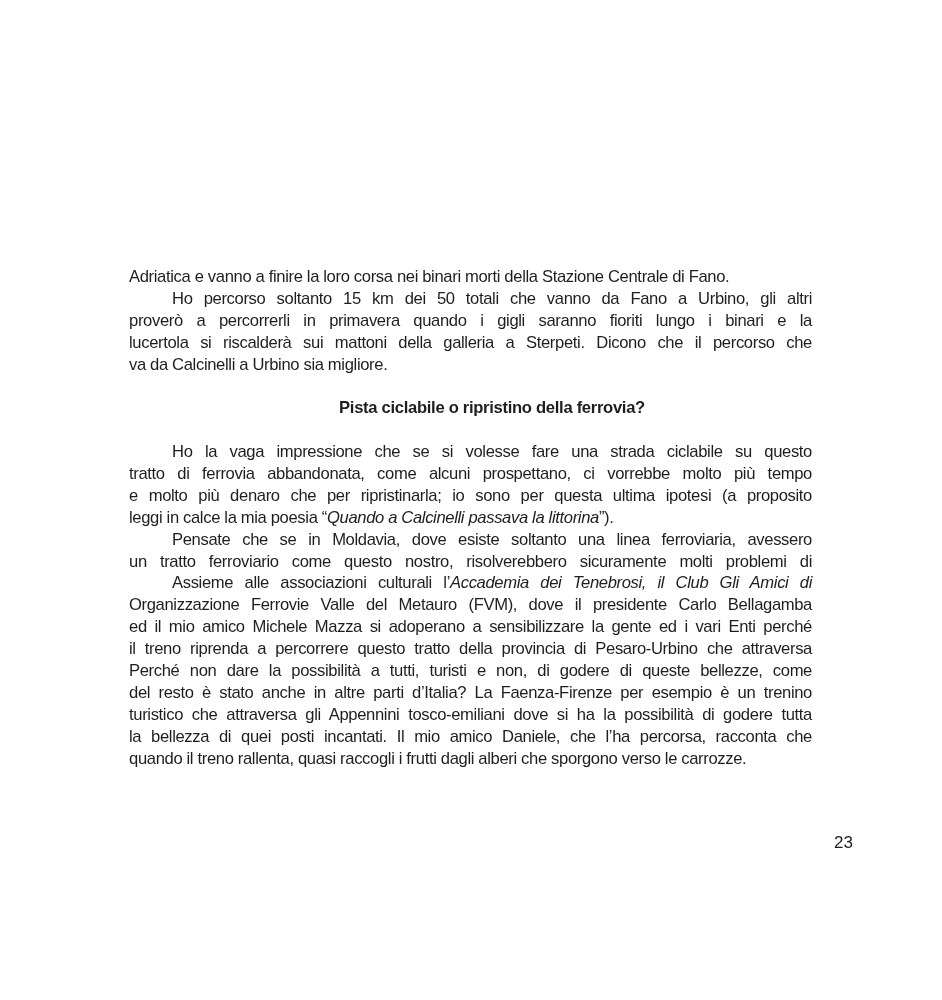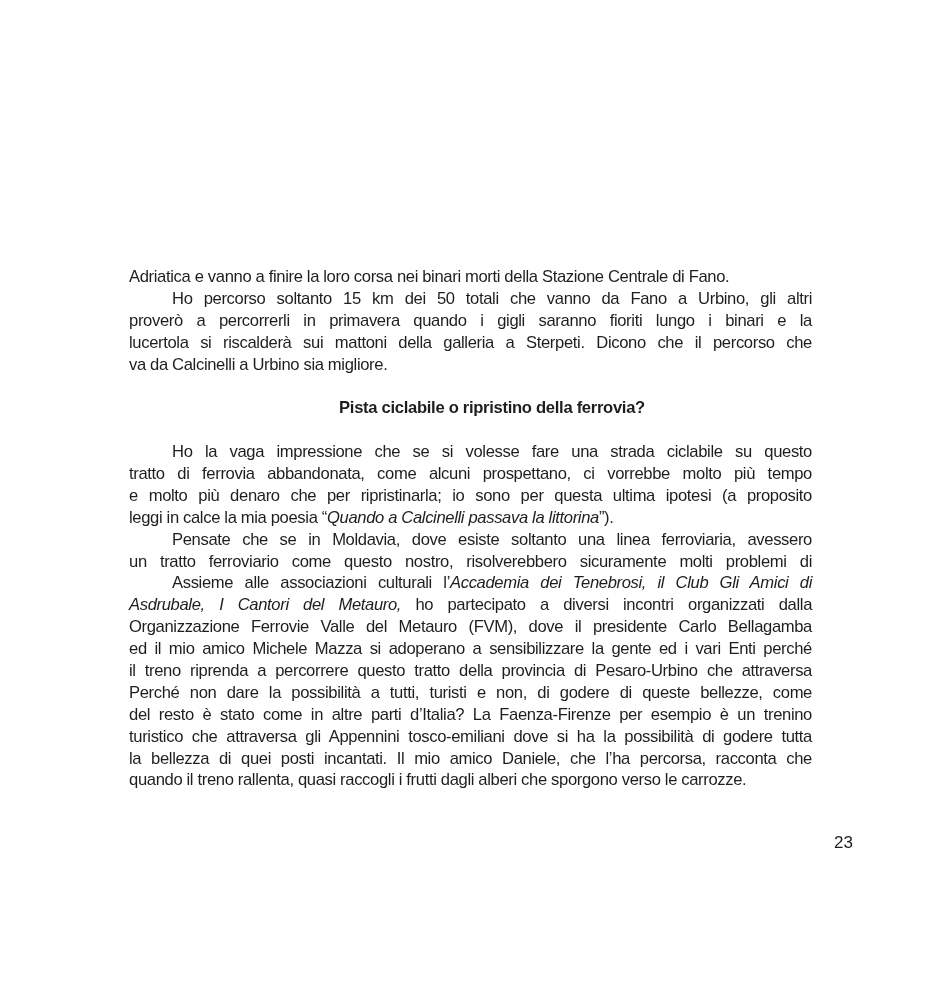--- a/index.html
+++ b/index.html
@@ -88,26 +88,25 @@
 
     <span class="line indent">Ho la vaga impressione che se si volesse fare una strada ciclabile su questo</span>
     <span class="line">tratto di ferrovia abbandonata, come alcuni prospettano, ci vorrebbe molto più tempo</span>
     <span class="line">e molto più denaro che per ripristinarla; io sono per questa ultima ipotesi (a proposito</span>
     <span class="line last"><span>leggi in calce la mia poesia “</span><em>Quando a Calcinelli passava la littorina</em><span>”).</span></span>
 
     <span class="line indent">Pensate che se in Moldavia, dove esiste soltanto una linea ferroviaria, avessero</span>
     <span class="line">un tratto ferroviario come questo nostro, risolverebbero sicuramente molti problemi di</span>
 
     <span class="line indent"><span>Assieme alle associazioni culturali l’</span><em>Accademia dei Tenebrosi, il Club Gli Amici  di</em><span></span></span>
-    <span class="line"><span></span><em>Asdrubale, I Cantori del Metauro,</em><span> ho partecipato a diversi incontri organizzati dalla</span></span>
     <span class="line">Organizzazione Ferrovie Valle del Metauro (FVM), dove il presidente Carlo Bellagamba</span>
     <span class="line">ed il mio amico Michele Mazza si adoperano a sensibilizzare la gente ed i vari Enti perché</span>
     <span class="line">il treno riprenda a percorrere questo tratto della provincia di Pesaro-Urbino che attraversa</span>
     <span class="line">Perché non dare la possibilità a tutti, turisti e non, di godere di queste bellezze, come</span>
-    <span class="line">del resto è stato come in altre parti d’Italia? La Faenza-Firenze per esempio è un trenino</span>
+    <span class="line">del resto è stato anche in altre parti d’Italia? La Faenza-Firenze per esempio è un trenino</span>
     <span class="line">turistico che attraversa gli Appennini tosco-emiliani dove si ha la possibilità di godere tutta</span>
     <span class="line">la bellezza di quei posti incantati. Il mio amico Daniele, che l’ha percorsa, racconta che</span>
     <span class="line last">quando il treno rallenta, quasi raccogli i frutti dagli alberi che sporgono verso le carrozze.</span>
 
   </div>
 
   <div class="page-number">23</div>
 </div>
 
 </body></html>

